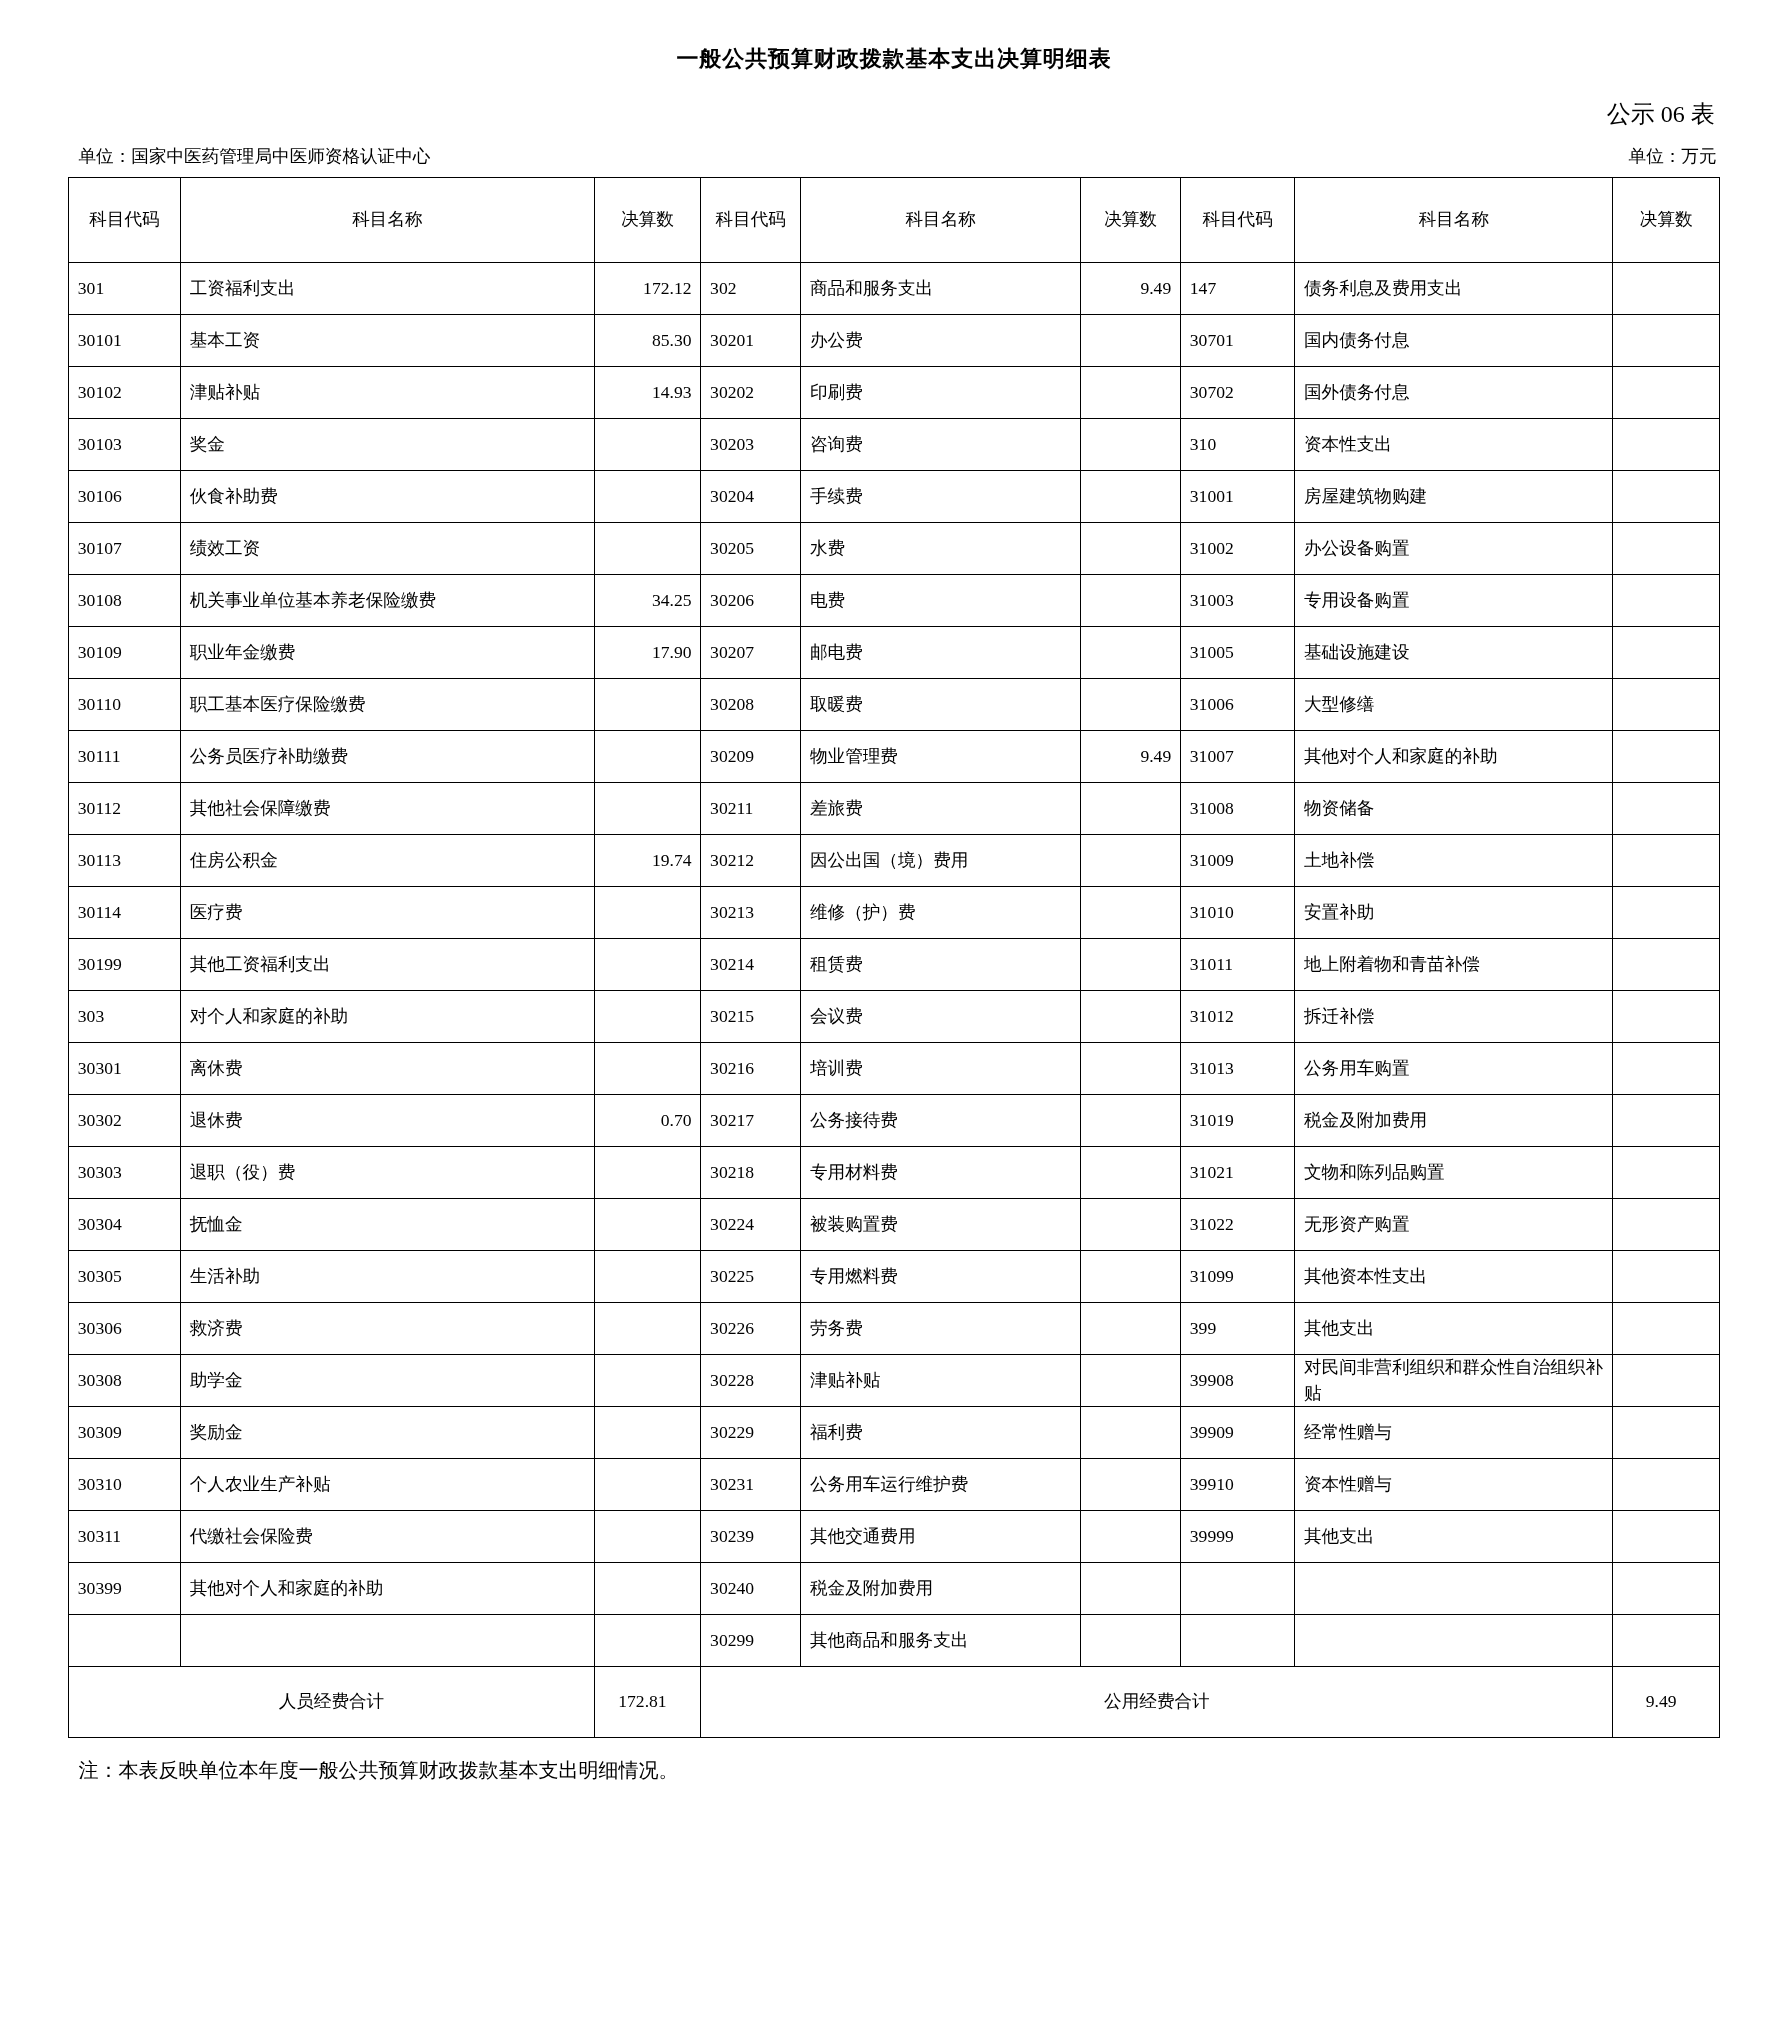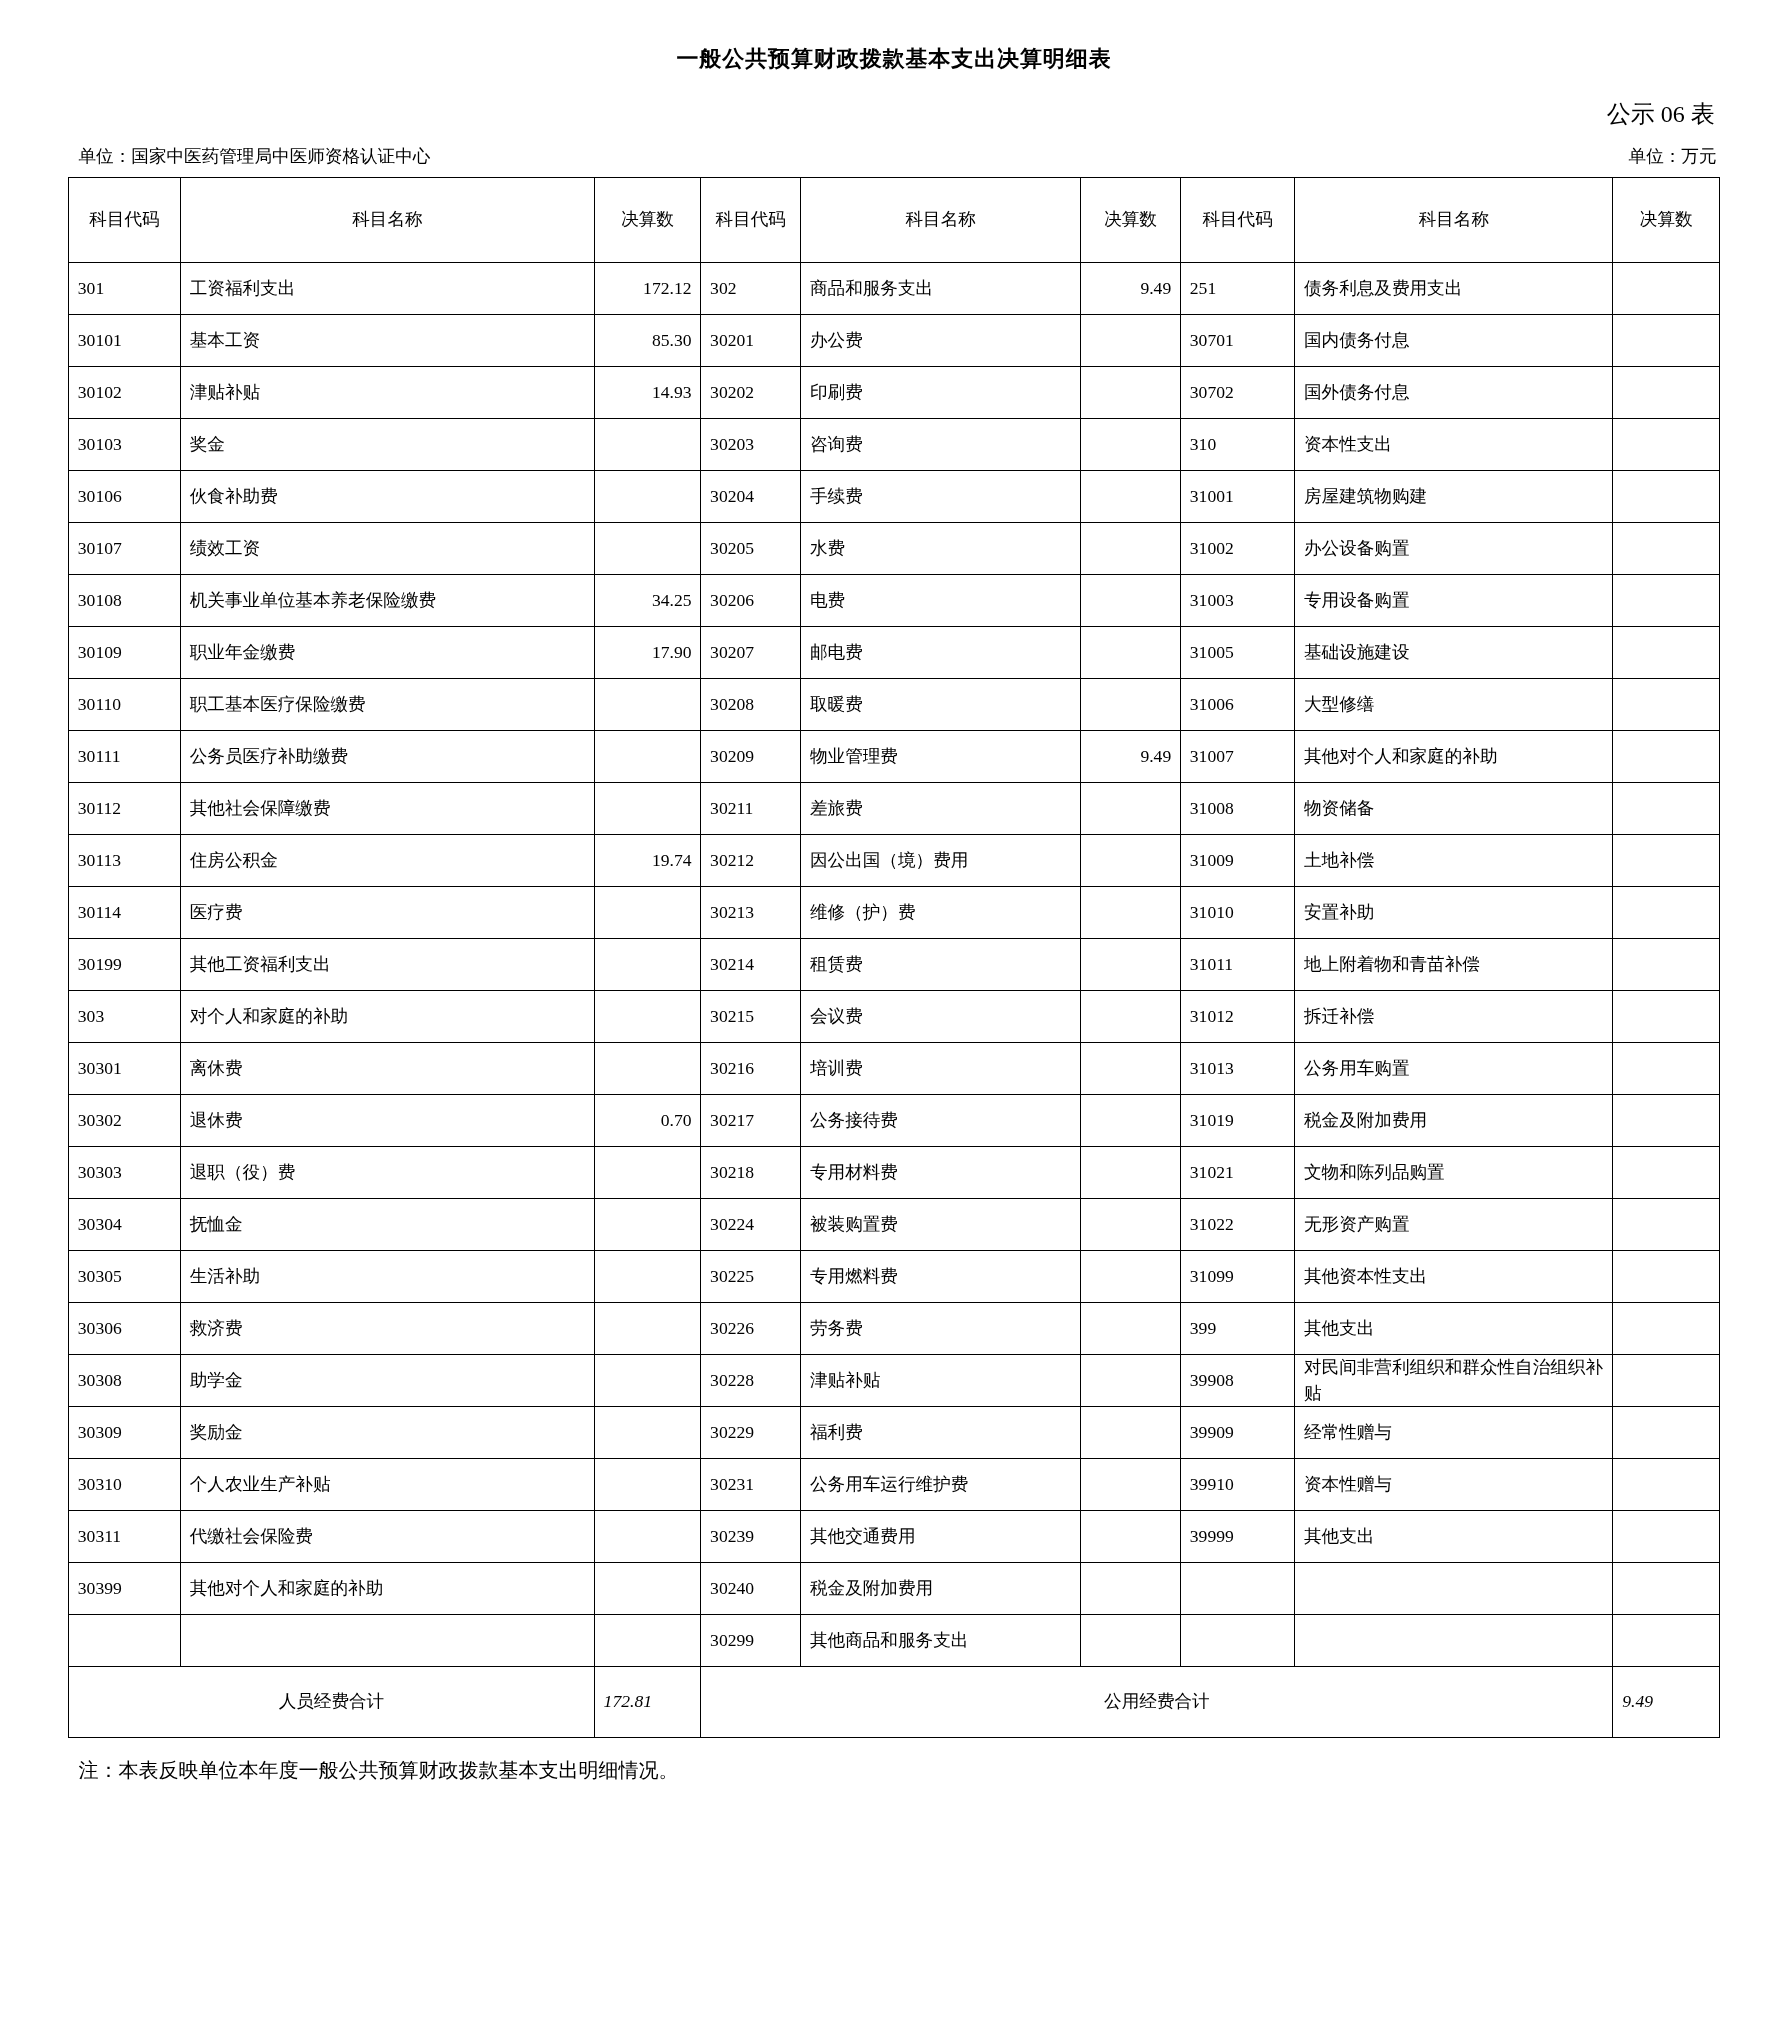--- a/index.html
+++ b/index.html
@@ -84,21 +84,21 @@
   .lvl1 { padding-left: 12.3px; }
   .lvl2 { padding-left: 40px; }
 
   .tall-row td { height: 97px; }
   .wrap2 { line-height: 2.05; }
 
   tr.total-row td {
     height: 70px;
     text-align: center;
   }
-  tr.total-row td.t-amt { text-align: left; padding-right: 19px; font-style: italic; }
+  tr.total-row td.t-amt { text-align: center; padding-right: 19px; }
 
   .note {
     font-size: 20px;
     margin-top: 19px;
     padding-left: 10.5px;
   }
 </style>
 </head>
 <body>
 
@@ -139,21 +139,21 @@
       </tr>
     </thead>
     <tbody id="table-body">
         <tr>
           <td class="c-code">301</td>
           <td class="c-name lvl1">工资福利支出</td>
           <td class="c-amt">172.12</td>
           <td class="c-code2">302</td>
           <td class="c-name2 lvl1">商品和服务支出</td>
           <td class="c-amt2">9.49</td>
-          <td class="c-code3">251</td>
+          <td class="c-code3">147</td>
           <td class="c-name3 lvl1">债务利息及费用支出</td>
           <td class="c-amt3"></td>
         </tr>
         <tr>
           <td class="c-code">30101</td>
           <td class="c-name lvl2">基本工资</td>
           <td class="c-amt">85.30</td>
           <td class="c-code2">30201</td>
           <td class="c-name2 lvl2">办公费</td>
           <td class="c-amt2"></td>

